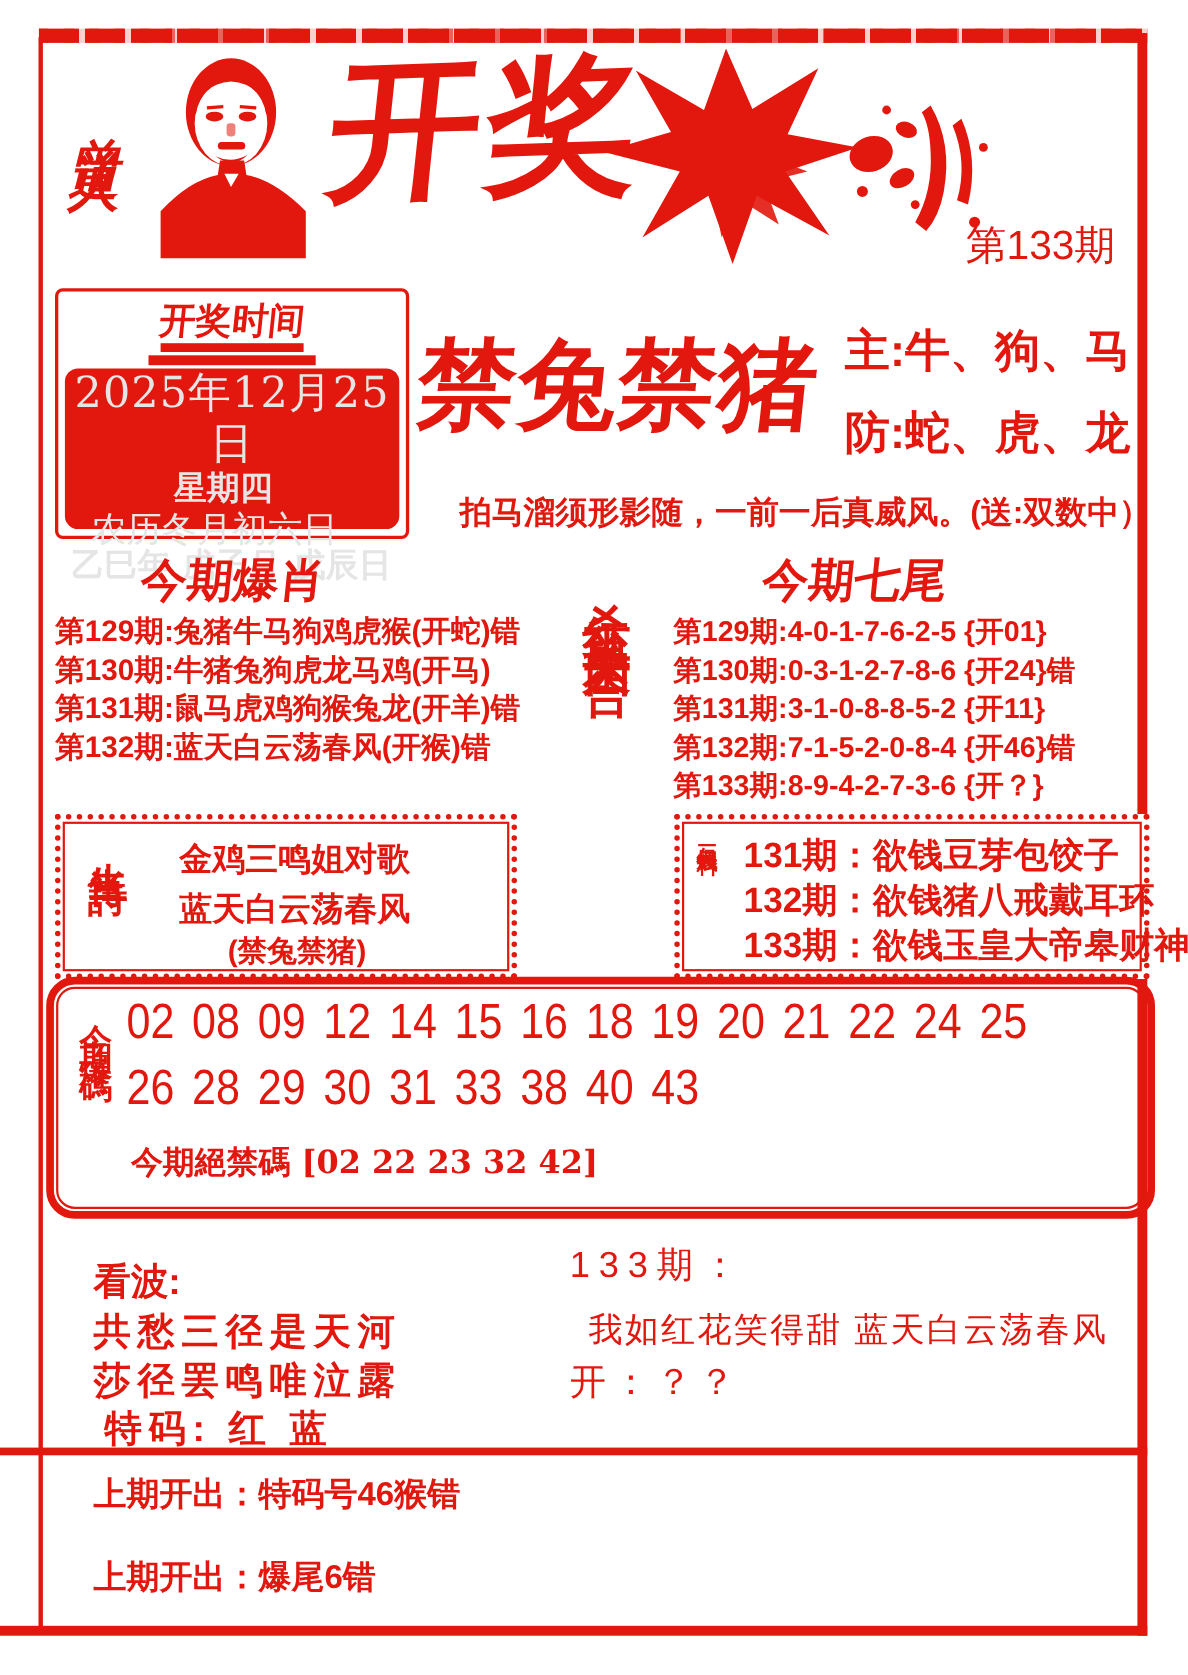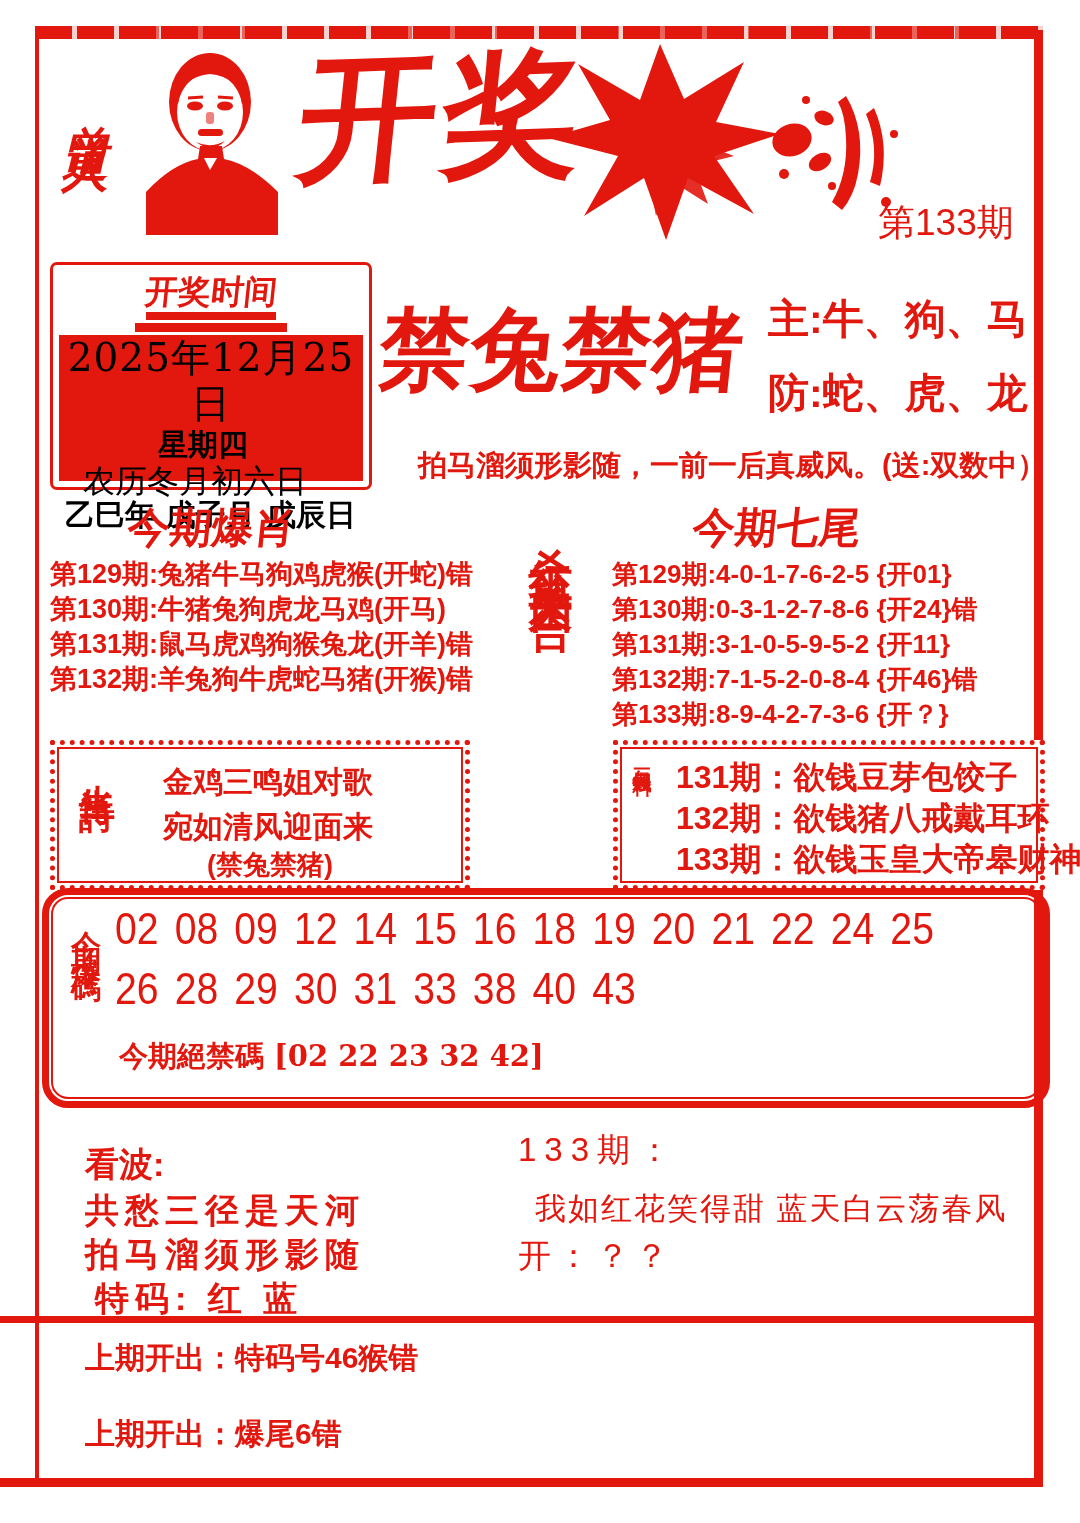--- a/index.html
+++ b/index.html
@@ -18,21 +18,21 @@
       repeating-linear-gradient(90deg,rgba(226,24,14,.6) 0 9px,transparent 9px 23px);}
   .frame-left{left:35px;top:34px;width:4px;height:1448px;background:#e2180e;}
   .frame-right{left:1034px;top:30px;width:9px;height:1457px;background:#e2180e;}
   .divider{left:0;top:1316px;width:1043px;height:7px;background:#e2180e;}
   .frame-bottom{left:0;top:1478px;width:1043px;height:9px;background:#e2180e;}
   
   .dt-box{left:50px;top:262px;width:316px;height:222px;border:3px solid #e2180e;border-radius:7px;}
   .dt-title{left:0;top:5px;width:100%;text-align:center;font-size:33px;}
   .dt-bar1{left:50%;top:47px;width:130px;height:8px;margin-left:-65px;background:#e2180e;}
   .dt-bar2{left:50%;top:58px;width:152px;height:9px;margin-left:-76px;background:#e2180e;}
-  .dt-block{left:6px;top:70px;right:6px;bottom:6px;background:#e2180e;color:#000000;}
+  .dt-block{left:6px;top:70px;right:6px;bottom:6px;background:#e2180e;color:#e5e5e5;border-radius:12px;}
   .dt-date{font-size:39px;line-height:46px;text-align:center;letter-spacing:1px;}
   .dt-week{font-size:30px;line-height:36px;text-align:center;padding-right:16px;font-weight:bold;font-family:"Liberation Sans",sans-serif;}
   .dt-lunar{font-size:32px;line-height:36px;padding-left:24px;}
   .dt-ganzhi{font-size:30px;line-height:32px;padding-left:6px;font-weight:bold;}
   
   .headline{left:380px;top:290px;font-size:90px;letter-spacing:1px;}
   .zhu{left:768px;top:292px;font-size:41px;font-weight:bold;}
   .fang{left:768px;top:366px;font-size:41px;font-weight:bold;}
   .verse{left:418px;top:446px;font-size:29px;font-weight:bold;}
   
@@ -141,40 +141,40 @@
 <div class="abs headline brush">禁兔禁猪</div>
 <div class="abs zhu">主:牛、狗、马</div>
 <div class="abs fang">防:蛇、虎、龙</div>
 <div class="abs verse">拍马溜须形影随，一前一后真威风。(送:双数中）</div>
 
 <div class="abs bx-title brush">今期爆肖</div>
 <div class="abs bx-rows">
   <div>第129期:兔猪牛马狗鸡虎猴(开蛇)错</div>
   <div>第130期:牛猪兔狗虎龙马鸡(开马)</div>
   <div>第131期:鼠马虎鸡狗猴兔龙(开羊)错</div>
-  <div>第132期:羊兔狗牛虎蛇马猪(开猴)错</div>
+  <div>第132期:蓝天白云荡春风(开猴)错</div>
 </div>
 
 <div class="abs kill vert">杀红单杀四合</div>
 
 <div class="abs qw-title brush">今期七尾</div>
 <div class="abs qw-rows">
   <div>第129期:4-0-1-7-6-2-5 {开01}</div>
   <div>第130期:0-3-1-2-7-8-6 {开24}错</div>
-  <div>第131期:3-1-0-5-9-5-2 {开11}</div>
+  <div>第131期:3-1-0-8-8-5-2 {开11}</div>
   <div>第132期:7-1-5-2-0-8-4 {开46}错</div>
   <div>第133期:8-9-4-2-7-3-6 {开？}</div>
 </div>
 
 <div class="abs chain poem-box">
   <div class="chain-inner"></div>
   <div class="abs poem-label vert">生肖詩</div>
   <div class="abs poem-lines">
     <div>金鸡三鸣姐对歌</div>
-    <div>宛如清风迎面来</div>
+    <div>蓝天白云荡春风</div>
   </div>
   <div class="abs poem-note">(禁兔禁猪)</div>
 </div>
 
 <div class="abs chain sanju-box">
   <div class="chain-inner"></div>
   <div class="abs sanju-label vert">三句爆钱料</div>
   <div class="abs sanju-rows">
     <div>131期：欲钱豆芽包饺子</div>
     <div>132期：欲钱猪八戒戴耳环</div>
@@ -185,21 +185,21 @@
 <div class="abs bigbox">
   <div class="bigbox-inner"></div>
   <div class="abs bm-label vert">今期爆碼</div>
   <div class="abs bm-row1">02 08 09 12 14 15 16 18 19 20 21 22 24 25</div>
   <div class="abs bm-row2">26 28 29 30 31 33 38 40 43</div>
   <div class="abs bm-forbidden">今期絕禁碼 [02 22 23 32 42]</div>
 </div>
 
 <div class="abs kb-title">看波:</div>
 <div class="abs kb-l1">共愁三径是天河</div>
-<div class="abs kb-l2">拍马溜须形影随</div>
+<div class="abs kb-l2">莎径罢鸣唯泣露</div>
 <div class="abs kb-sp">特码: 红 蓝</div>
 
 <div class="abs it-title">133期：</div>
 <div class="abs it-line">我如红花笑得甜  蓝天白云荡春风</div>
 <div class="abs it-open">开：？？</div>
 
 <div class="abs ft-l1">上期开出：特码号46猴错</div>
 <div class="abs ft-l2">上期开出：爆尾6错</div>
 
 </body></html>

